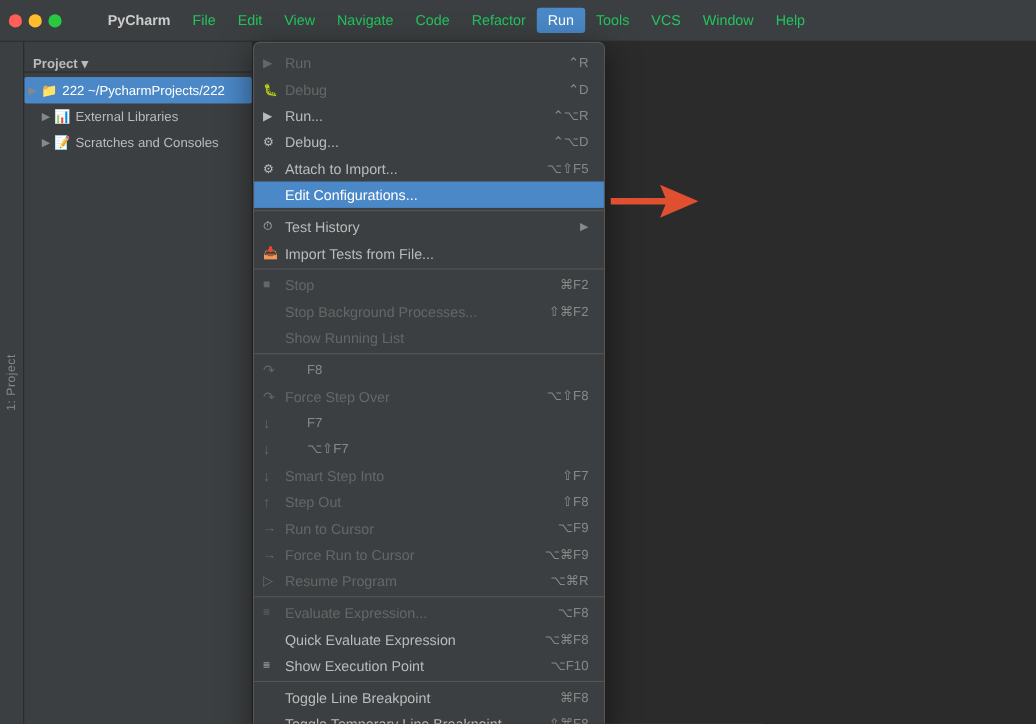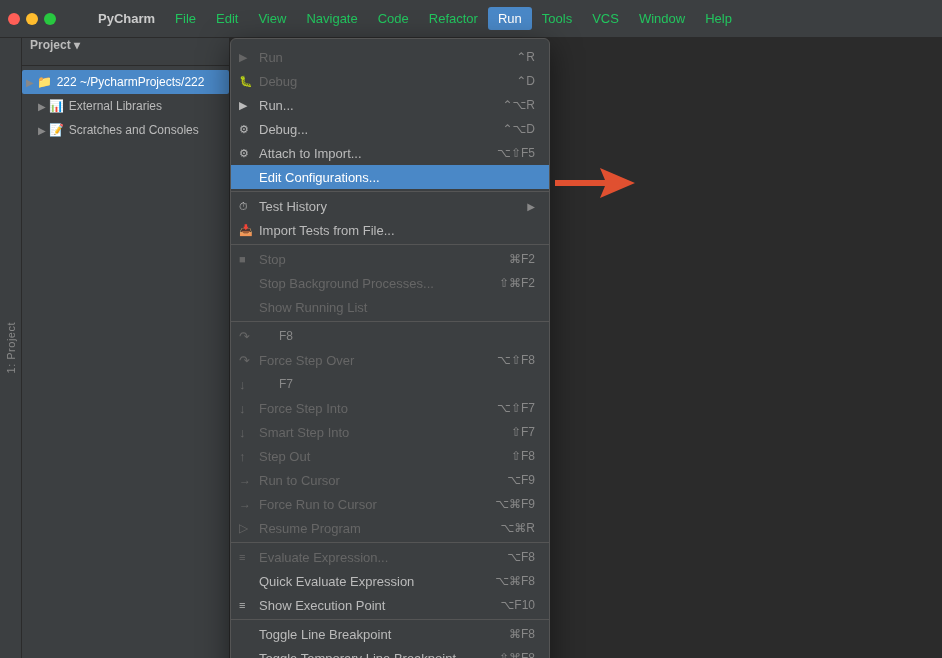--- a/index.html
+++ b/index.html
@@ -181,21 +181,21 @@
 </div>
 
 <div class="main-layout">
 
   <div class="sidebar" style="position:relative;">
 
     <div style="position:absolute;left:0;top:0;width:22px;height:100%;background:#3c3f41;border-right:1px solid #2b2b2b;display:flex;align-items:center;justify-content:center;z-index:10;">
       <span style="writing-mode:vertical-rl;transform:rotate(180deg);font-size:11px;color:#888;letter-spacing:0.5px;">1: Project</span>
     </div>
 
-    <div style="margin-left:22px;height:28px;background:#3c3f41;display:flex;align-items:flex-start;padding:0 8px;border-bottom:1px solid #2b2b2b;">
+    <div style="margin-left:22px;height:28px;background:#3c3f41;display:flex;align-items:flex-end;padding:0 8px;border-bottom:1px solid #2b2b2b;">
       <span style="font-size:12px;font-weight:bold;color:#bbbbbb;">Project ▾</span>
     </div>
 
     <div style="margin-left:22px;padding-top:4px;">
 
       <div class="tree-item selected">
         <span style="color:#888;font-size:10px;">▶</span>
         <span style="color:#e8c46a;">📁</span>
         <span style="font-size:12px;">222 ~/PycharmProjects/222</span>
       </div>
@@ -285,21 +285,20 @@
           <span class="menu-row-icon" style="font-size:13px;">↷</span>
           <span class="menu-row-label">Force Step Over</span>
           <span class="menu-row-shortcut">⌥⇧F8</span>
         </div>
         <div class="menu-row disabled">
           <span class="menu-row-icon" style="font-size:13px;">↓</span>
           <span class="menu-row-shortcut">F7</span>
         </div>
         <div class="menu-row disabled">
           <span class="menu-row-icon" style="font-size:13px;">↓</span>
-          <span class="menu-row-label">Force Step Into</span>
           <span class="menu-row-shortcut">⌥⇧F7</span>
         </div>
         <div class="menu-row disabled">
           <span class="menu-row-icon" style="font-size:13px;">↓</span>
           <span class="menu-row-label">Smart Step Into</span>
           <span class="menu-row-shortcut">⇧F7</span>
         </div>
         <div class="menu-row disabled">
           <span class="menu-row-icon" style="font-size:13px;">↑</span>
           <span class="menu-row-label">Step Out</span>

